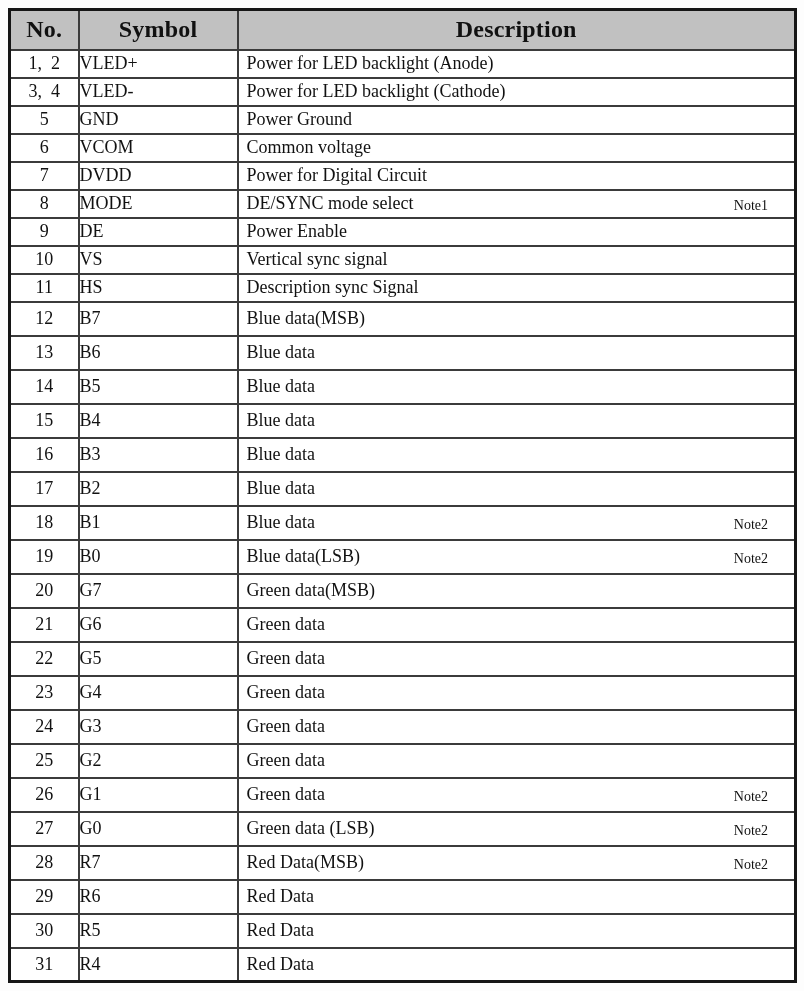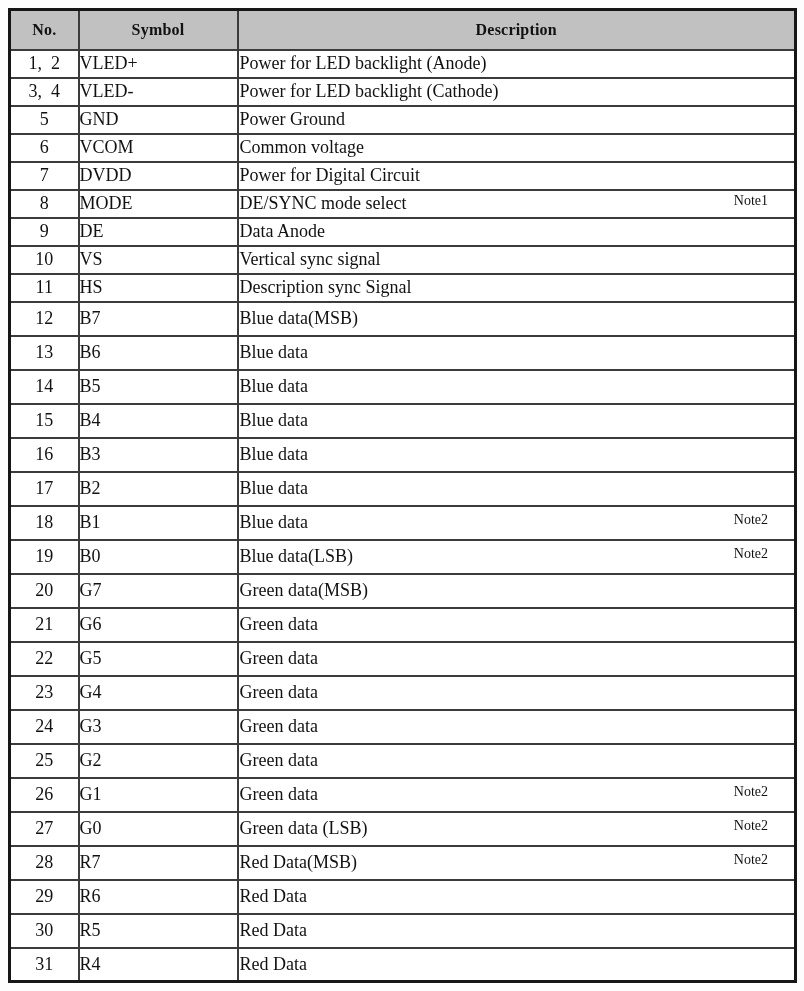--- a/index.html
+++ b/index.html
@@ -35,43 +35,43 @@
     overflow: hidden;
   }
   col.c-no  { width: 69px;  }
   col.c-sym { width: 159px; }
   col.c-desc{ width: 558px; }
 
   thead tr { height: 40px; }
   thead th {
     background: #c1c1c1;
     font-weight: bold;
-    font-size: 16px;
+    font-size: 24px;
     text-align: center;
     border-bottom: 2.5px solid #242424;
     letter-spacing: 0.2px;
   }
   tbody tr.short { height: 28px; margin-top: 36px; }
   tbody tr.tall  { height: 34px; }
 
   td.no-cell {
     text-align: center;
     font-size: 18px;
     white-space: pre;
   }
   td.sym-cell {
     text-align: left;
     font-size: 18px;
   }
   td.desc-cell { font-size: 18px; }
   .desc-row {
     display: flex;
     justify-content: space-between;
-    align-items: flex-start;
-    padding-left: 1px;
+    align-items: flex-end;
+    padding-left: 8px;
     padding-right: 26px;
   }
   .desc-text { text-align: left; }
   .note-text { text-align: right; font-size: 14px; }
 </style>
 </head>
 <body>
 
 <div class="page">
   <table class="pin-table">
@@ -146,21 +146,21 @@
               <span class="desc-text">DE/SYNC mode select</span>
               <span class="note-text">Note1</span>
             </div>
           </td>
         </tr>
         <tr class="short">
           <td class="no-cell">9</td>
           <td class="sym-cell">DE</td>
           <td class="desc-cell">
             <div class="desc-row">
-              <span class="desc-text">Data Anode</span>
+              <span class="desc-text">Power Enable</span>
               <span class="note-text"></span>
             </div>
           </td>
         </tr>
         <tr class="short">
           <td class="no-cell">10</td>
           <td class="sym-cell">VS</td>
           <td class="desc-cell">
             <div class="desc-row">
               <span class="desc-text">Vertical sync signal</span>

